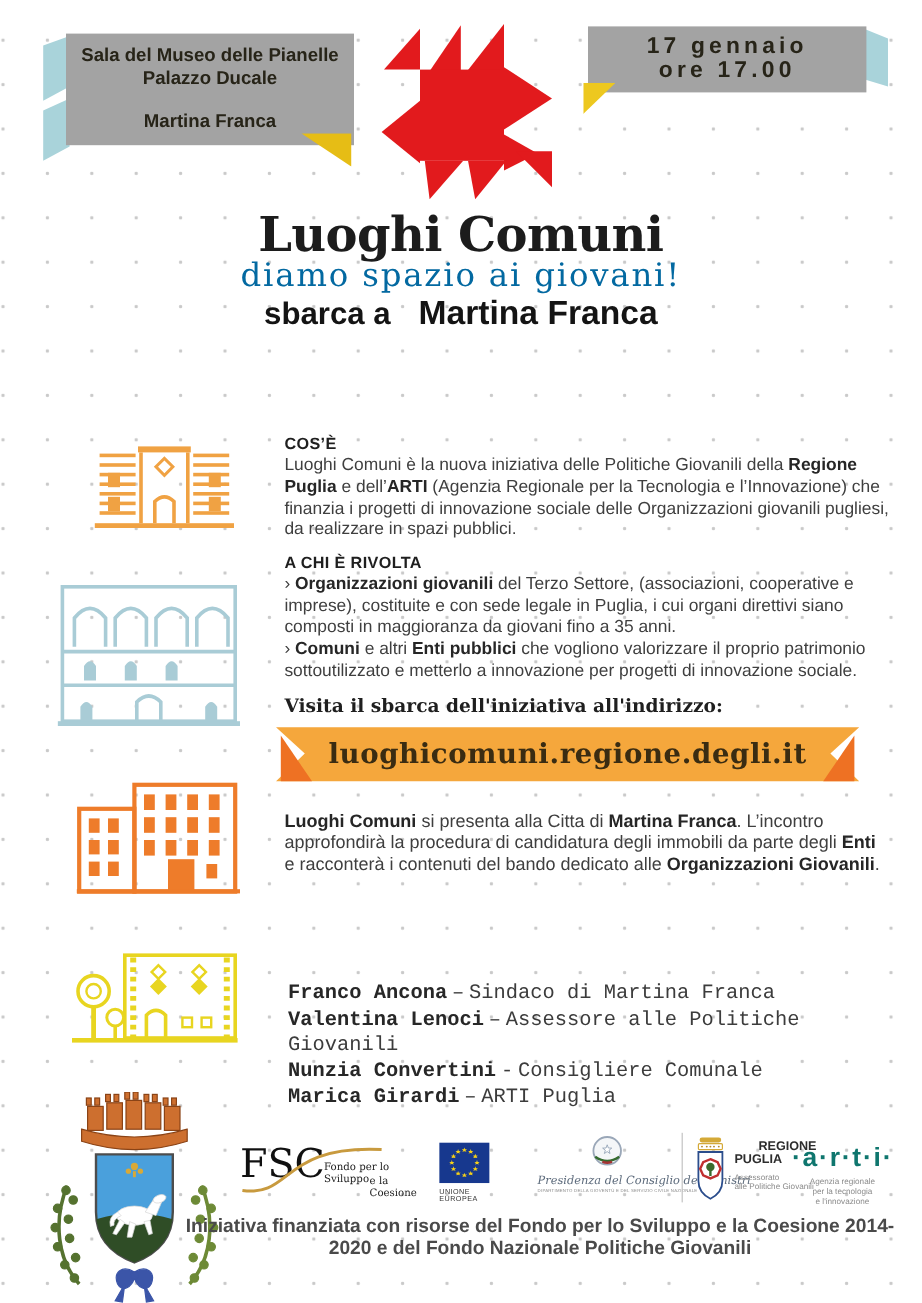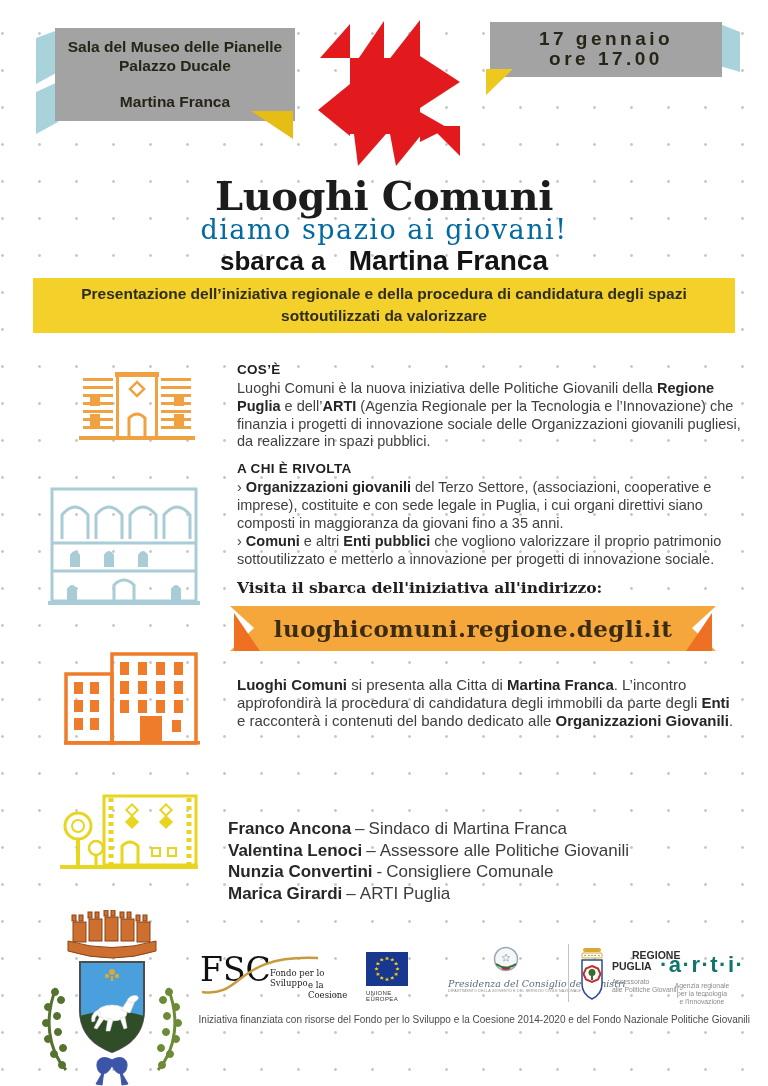--- a/index.html
+++ b/index.html
@@ -29,21 +29,21 @@
   .speaker .sep{margin:0 4px;}
   .fsc-abbr{font-family:"DejaVu Serif",serif;font-size:33px;color:#101010;}
   .fsc-line{font-family:"DejaVu Serif",serif;font-size:8.5px;color:#222;}
   .eu-cap{font-size:6px;color:#333;letter-spacing:.4px;}
   .pres-script{font-family:"DejaVu Serif",serif;font-style:italic;font-size:9.5px;color:#5d6b7c;white-space:nowrap;}
   .pres-sub{font-size:3.6px;color:#8a8a8a;letter-spacing:.2px;white-space:nowrap;}
   .reg-name{font-size:10.5px;font-weight:bold;color:#2d2d2d;line-height:11.5px;}
   .reg-sub{font-size:6.8px;color:#8a8a8a;line-height:8px;}
   .arti-brand{font-size:22px;font-weight:bold;color:#0f766e;letter-spacing:1.5px;}
   .arti-sub{font-size:6.8px;color:#8a8a8a;line-height:8px;text-align:center;}
-  .caption{font-size:10px;font-weight:normal;color:#4a4a4a;text-align:right;}
+  .caption{font-size:16px;font-weight:bold;color:#4a4a4a;text-align:center;}
   .vdiv{width:1px;background:#c2c2c2;}
 </style>
 </head>
 <body>
 
 <div id="poster">
   <div class="dots"></div>
 
   <svg class="abs" style="left:34px;top:26px;" width="26" height="110">
     <polygon points="2,12 24,4 24,46 2,58" fill="#a9d3da"></polygon>
@@ -80,24 +80,20 @@
     </g>
   </svg>
 
   <div class="abs slab title" style="left:0;top:172px;width:768px;">Luoghi Comuni</div>
   <div class="abs slab tagline" style="left:0;top:214px;width:768px;">diamo spazio ai giovani!</div>
   <div class="abs sbarca" style="left:0;top:245px;width:768px;">
     <span>sbarca a</span>
     <span style="margin-left:16px;font-size:28px;">Martina Franca</span>
   </div>
 
-  <div class="abs banner" style="left:33px;top:278px;width:702px;height:50px;">
-    <div>Presentazione dell’iniziativa regionale e della procedura di candidatura degli spazi</div>
-    <div>sottoutilizzati  da valorizzare</div>
-  </div>
 
   <svg class="abs" style="left:77px;top:366px;" width="120" height="77" viewBox="0 0 120 77">
     <g fill="#f0a243">
       <rect x="2" y="70" width="116" height="4"></rect>
       <rect x="6" y="12" width="30" height="3"></rect>
         <rect x="6" y="20" width="30" height="3"></rect>
       <rect x="6" y="28" width="30" height="3"></rect>
         <rect x="6" y="36" width="30" height="3"></rect>
       <rect x="6" y="44" width="30" height="3"></rect>
         <rect x="6" y="52" width="30" height="3"></rect>
@@ -207,21 +203,21 @@
     </g>
     <g fill="#e8d520">
       <rect x="69" y="29" width="10" height="10" transform="rotate(45 74 34)"></rect>
       <rect x="103" y="29" width="10" height="10" transform="rotate(45 108 34)"></rect>
       <rect x="18" y="51" width="4" height="26"></rect>
       <rect x="36.5" y="67" width="3" height="10"></rect>
       <rect x="2" y="77" width="138" height="4"></rect>
     </g>
   </svg>
 
-  <div class="abs" style="left:228px;top:818px;width:505px;">
+  <div class="abs" style="left:240px;top:818px;width:505px;font-family:Liberation Mono, monospace;">
     <div class="speaker">
       <span class="nm">Franco Ancona</span><span class="sep">–</span><span>Sindaco di Martina Franca</span>
     </div>
     <div class="speaker">
       <span class="nm">Valentina Lenoci</span><span class="sep">–</span><span>Assessore alle Politiche Giovanili</span>
     </div>
     <div class="speaker">
       <span class="nm">Nunzia Convertini</span><span class="sep">-</span><span>Consigliere Comunale</span>
     </div>
     <div class="speaker">

